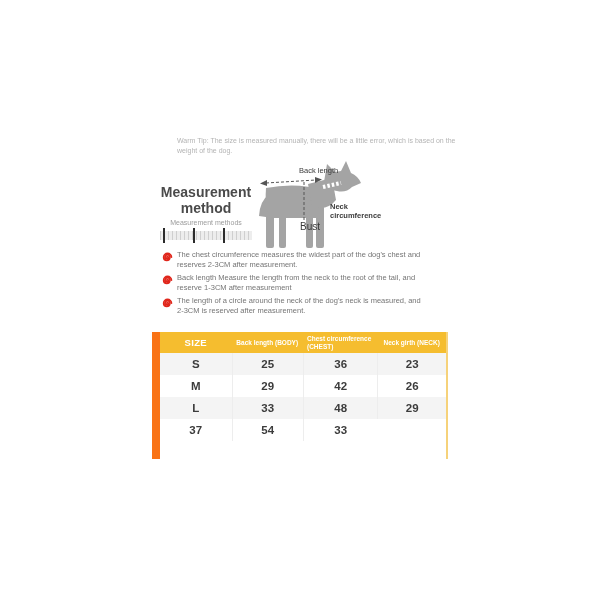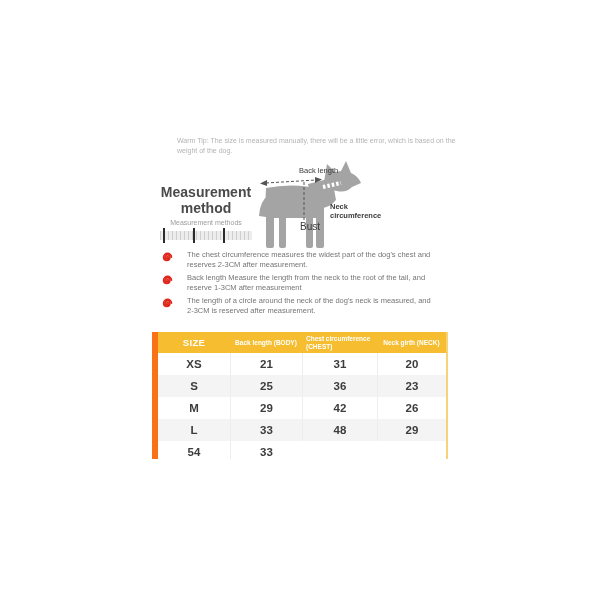--- a/index.html
+++ b/index.html
@@ -28,27 +28,27 @@
 
   
   .garment{position:absolute;left:346px;top:158px;width:116px;height:94px;}
   .garment .lbl{position:absolute;white-space:nowrap;}
   .lbl-collar{left:11px;top:7px;font-size:7px;color:#666;}
   .lbl-bustg{left:22px;top:26px;font-size:10.5px;color:#3F3F3F;background:#fff;padding:0 2px;}
   .lbl-backleng{left:70px;top:32px;font-size:7px;line-height:8px;color:#555;background:#fff;padding:0 1px;}
 
   
   .notes{position:absolute;left:162px;top:250px;width:300px;}
-  .note{display:flex;align-items:flex-start;gap:14px;margin-bottom:4px;}
+  .note{display:flex;align-items:flex-start;gap:4px;margin-bottom:4px;}
   .note svg{flex:0 0 11px;margin-top:2px;}
   .note p{margin:0;font-size:7.5px;line-height:9.5px;color:#757575;width:252px;}
 
   
   .size-table{position:absolute;left:152px;top:332px;width:296px;height:127px;overflow:hidden;
-              box-sizing:border-box;border-left:6px solid #f97316;border-right:2px solid #F6D27A;}
+              box-sizing:border-box;border-left:8px solid #f97316;border-right:2px solid #F6D27A;}
   .thead{display:grid;grid-template-columns:25% 25% 26% 24%;height:21px;background:#F5BD2F;
          color:#FFFFFF;align-items:center;}
   .th{font-size:6.5px;font-weight:bold;text-align:center;line-height:7.5px;}
   .th-size{font-size:9.5px;letter-spacing:.3px;}
   .th-chest{text-align:left;padding-left:4px;}
   .trow{display:grid;grid-template-columns:25% 25% 26% 24%;height:22px;align-items:center;}
   .trow.alt{background:#F4F4F4;}
   .td{font-size:11.5px;font-weight:600;color:#3C3C3C;text-align:center;line-height:22px;
       border-left:1px solid #EDEDED;}
   .td:first-child{border-left:none;}
@@ -115,43 +115,38 @@
     </div>
   </div>
 
   <div class="size-table">
     <div class="thead">
       <div class="th th-size">SIZE</div>
       <div class="th">Back length (BODY)</div>
       <div class="th th-chest">Chest circumference (CHEST)</div>
       <div class="th">Neck girth (NECK)</div>
     </div>
-    <div class="trow">
-      <div class="td">XS</div>
-      <div class="td">21</div>
-      <div class="td">31</div>
-      <div class="td">20</div>
-    </div>
     <div class="trow alt">
       <div class="td">S</div>
       <div class="td">25</div>
       <div class="td">36</div>
       <div class="td">23</div>
     </div>
     <div class="trow">
       <div class="td">M</div>
       <div class="td">29</div>
       <div class="td">42</div>
       <div class="td">26</div>
     </div>
     <div class="trow alt">
       <div class="td">L</div>
       <div class="td">33</div>
       <div class="td">48</div>
       <div class="td">29</div>
     </div>
     <div class="trow">
+      <div class="td">37</div>
       <div class="td">54</div>
       <div class="td">33</div>
     </div>
   </div>
 
 </div>
 
 </body></html>

